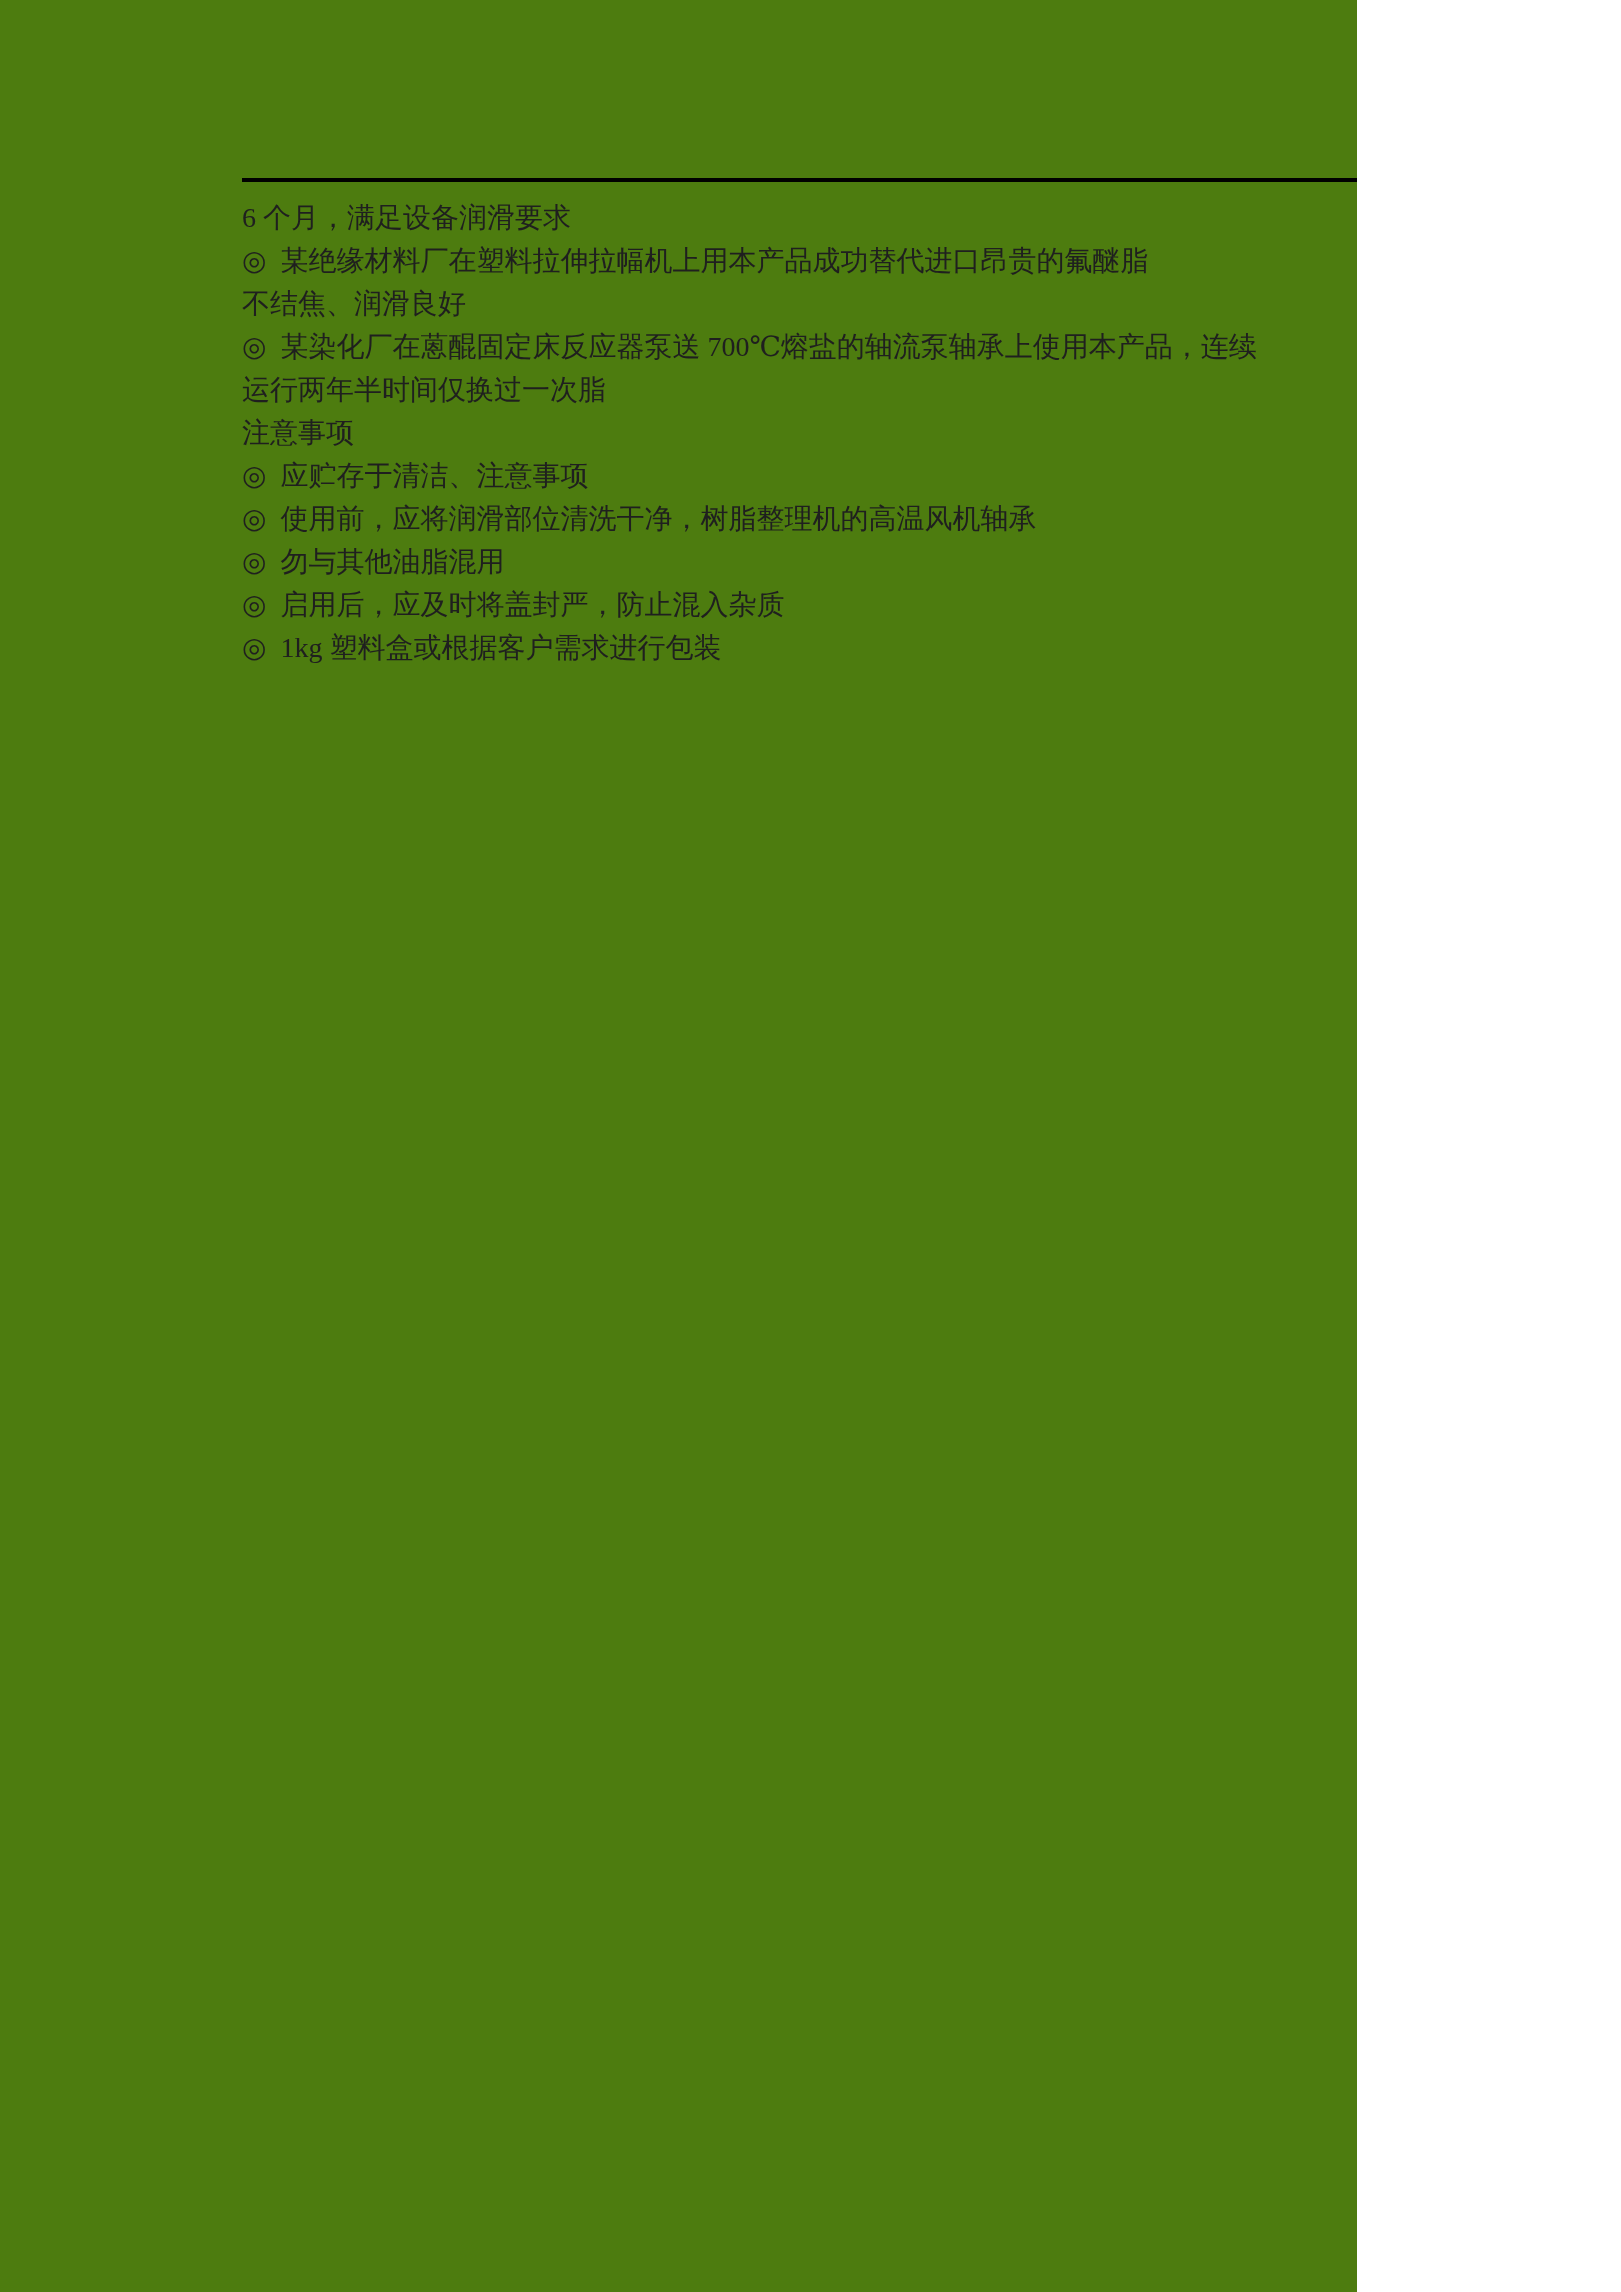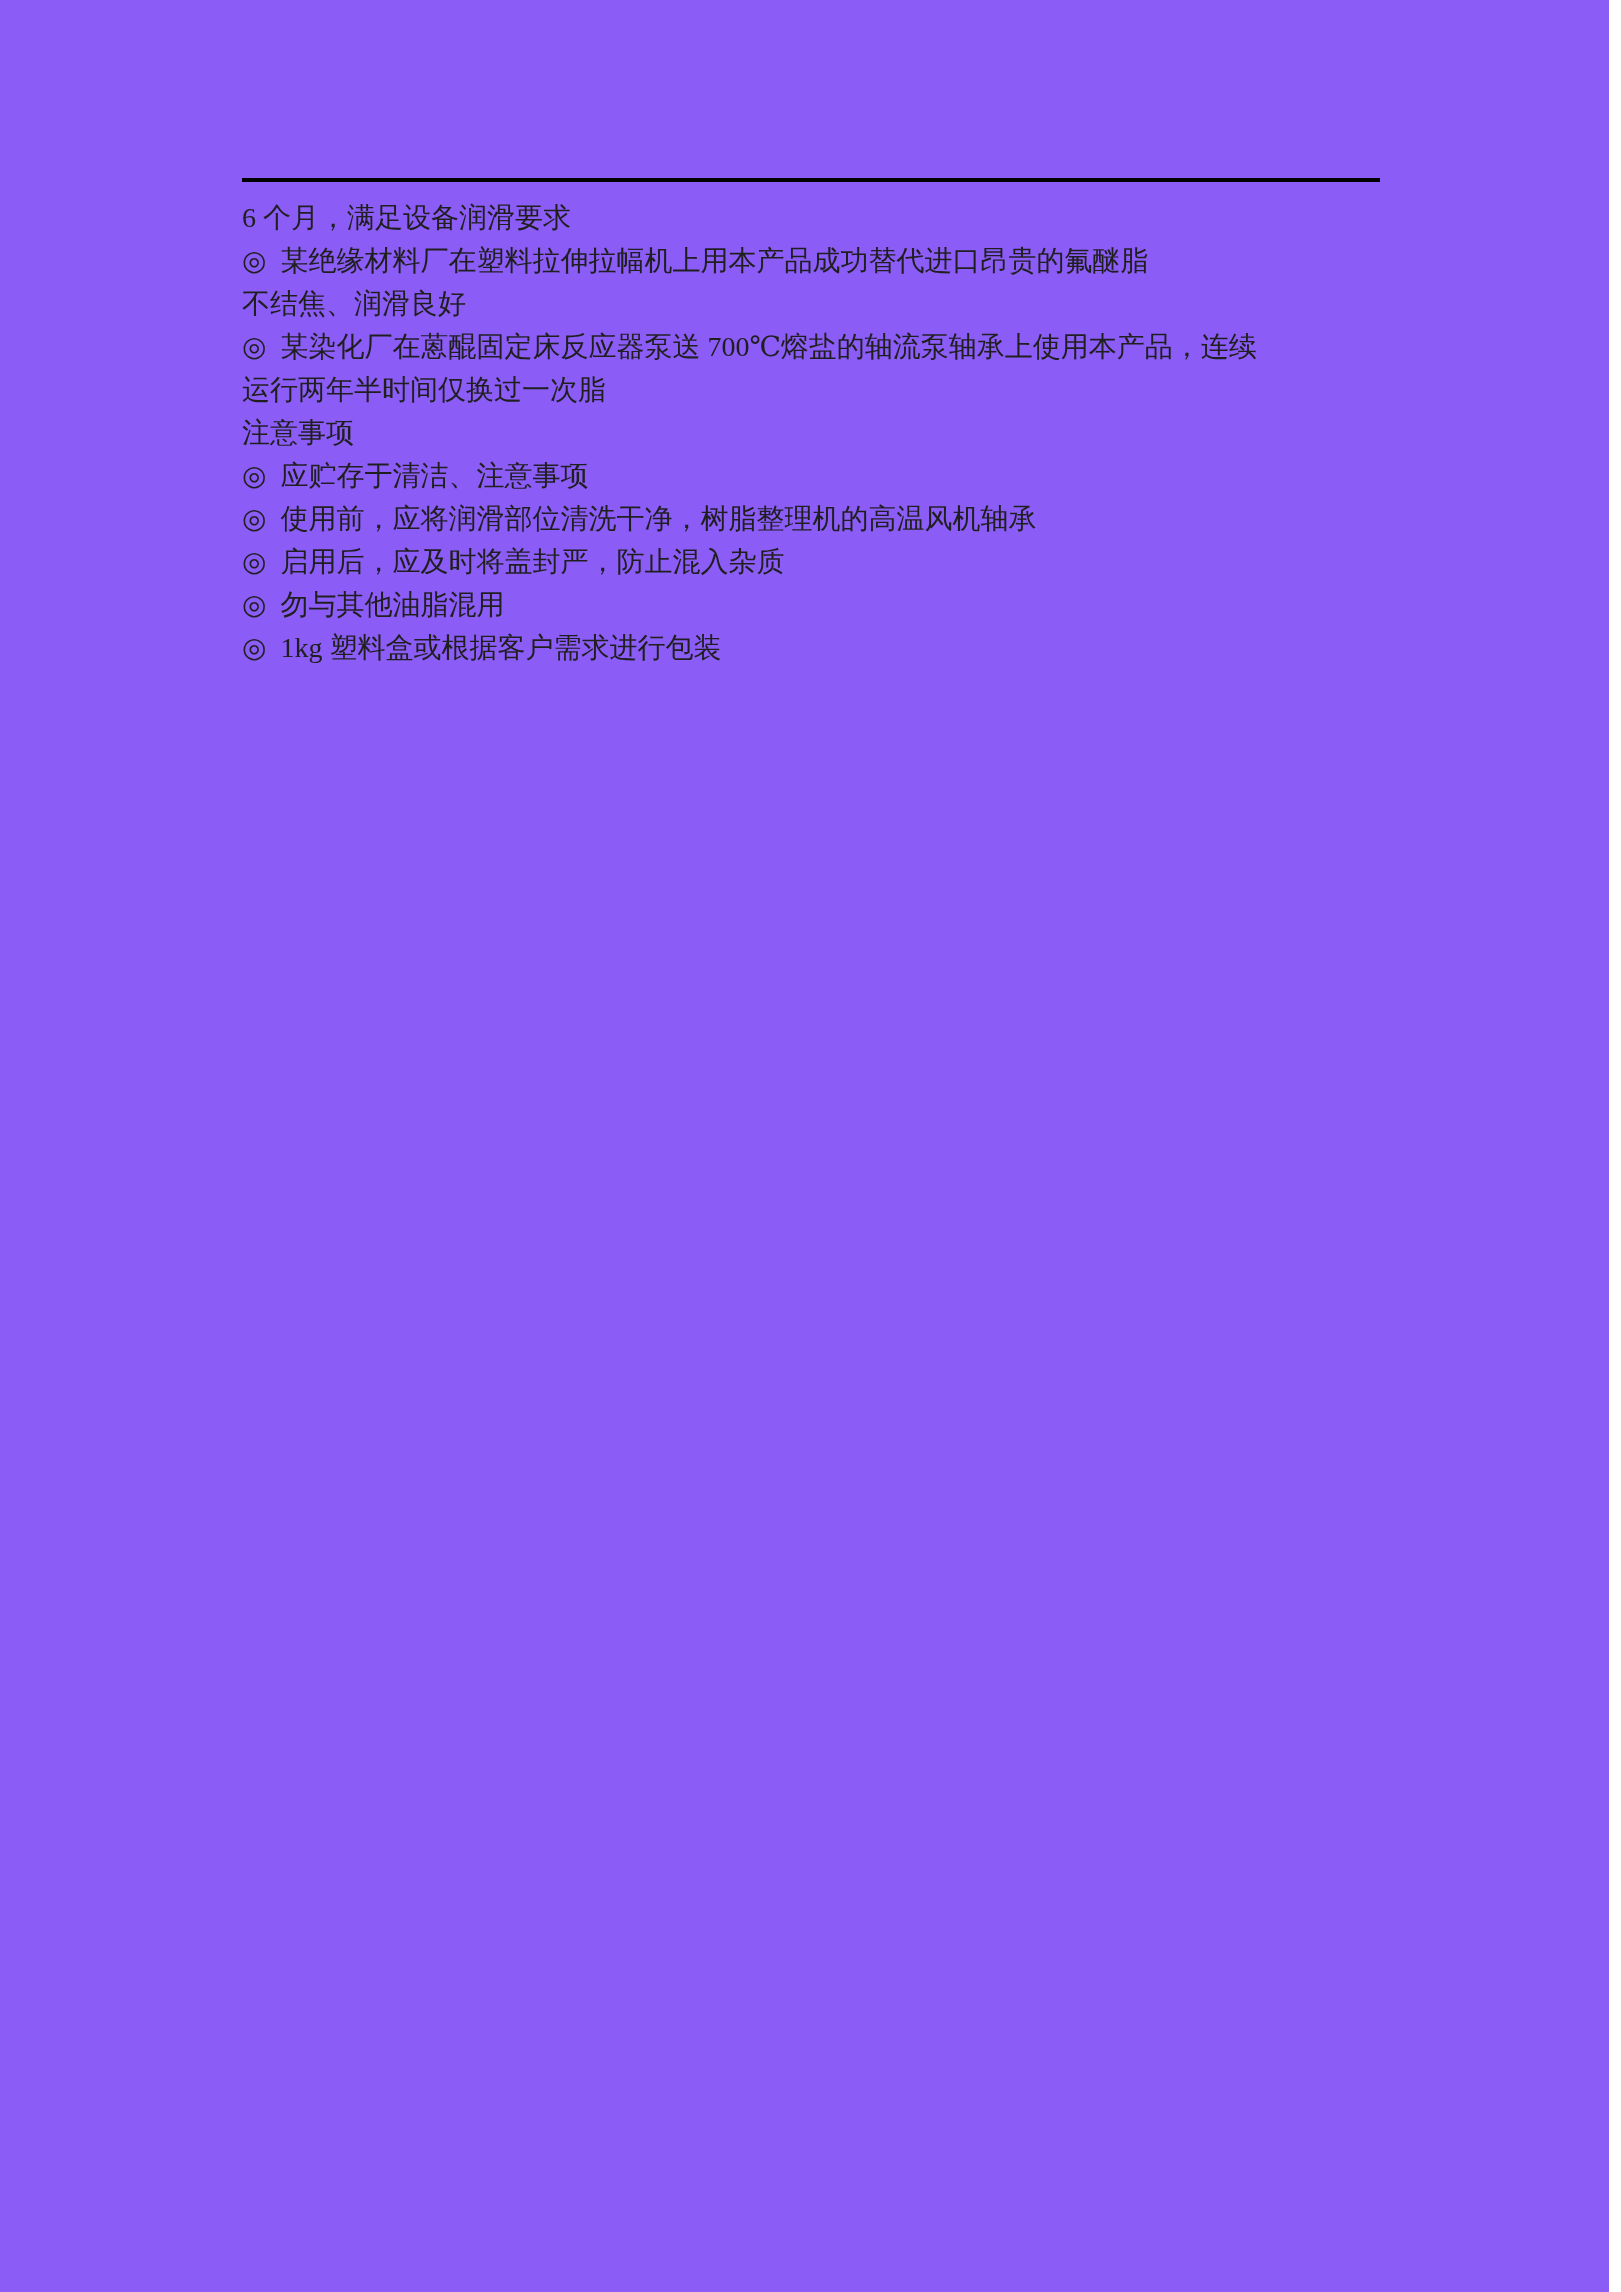--- a/index.html
+++ b/index.html
@@ -2,23 +2,23 @@
 <html><head>
 <meta charset="utf-8">
 <style>
   html, body {
     margin: 0;
     padding: 0;
     background: #ffffff;
   }
   .page {
     position: relative;
-    width: 1609px;
+    width: 1357px;
     height: 2293px;
-    background: #8b5cf6;
+    background: #4d7c0f;
     overflow: hidden;
     font-family: "Liberation Serif", "DejaVu Serif", serif;
   }
   .header-rule {
     position: absolute;
     left: 242px;
     top: 178px;
     width: 1138px;
     height: 3.9px;
     background: #000000;
@@ -46,18 +46,18 @@
   <div class="header-rule"></div>
   <div class="content">
     <p class="line">6 个月，满足设备润滑要求</p>
     <p class="line">◎  某绝缘材料厂在塑料拉伸拉幅机上用本产品成功替代进口昂贵的氟醚脂</p>
     <p class="line">不结焦、润滑良好</p>
     <p class="line">◎  某染化厂在蒽醌固定床反应器泵送 700℃熔盐的轴流泵轴承上使用本产品，连续</p>
     <p class="line">运行两年半时间仅换过一次脂</p>
     <p class="line">注意事项</p>
     <p class="line">◎  应贮存于清洁、注意事项</p>
     <p class="line">◎  使用前，应将润滑部位清洗干净，树脂整理机的高温风机轴承</p>
+    <p class="line">◎  勿与其他油脂混用</p>
     <p class="line">◎  启用后，应及时将盖封严，防止混入杂质</p>
-    <p class="line">◎  勿与其他油脂混用</p>
     <p class="line">◎  1kg 塑料盒或根据客户需求进行包装</p>
   </div>
 </div>
 
 
 </body></html>

